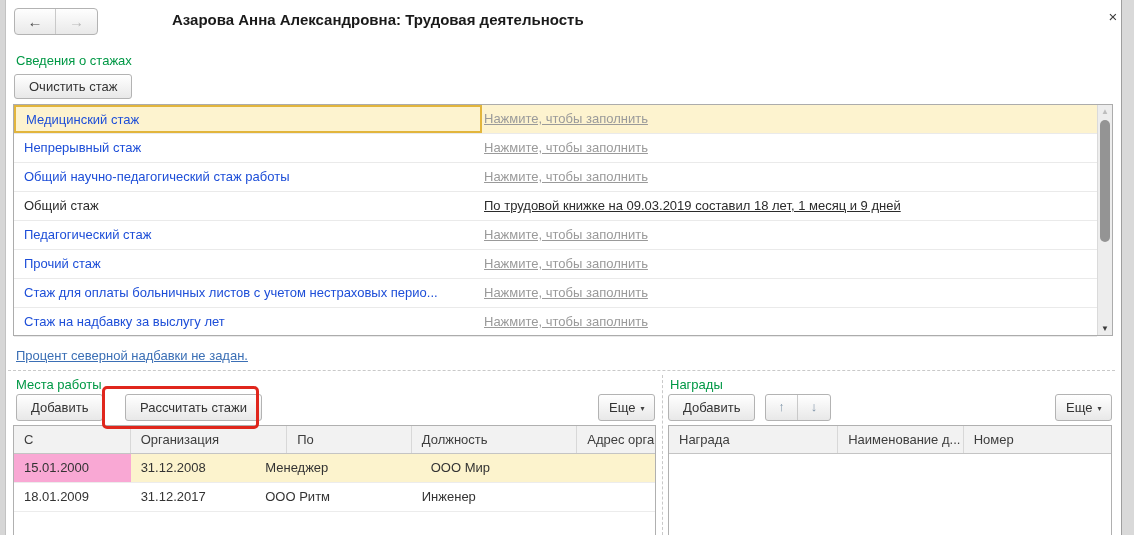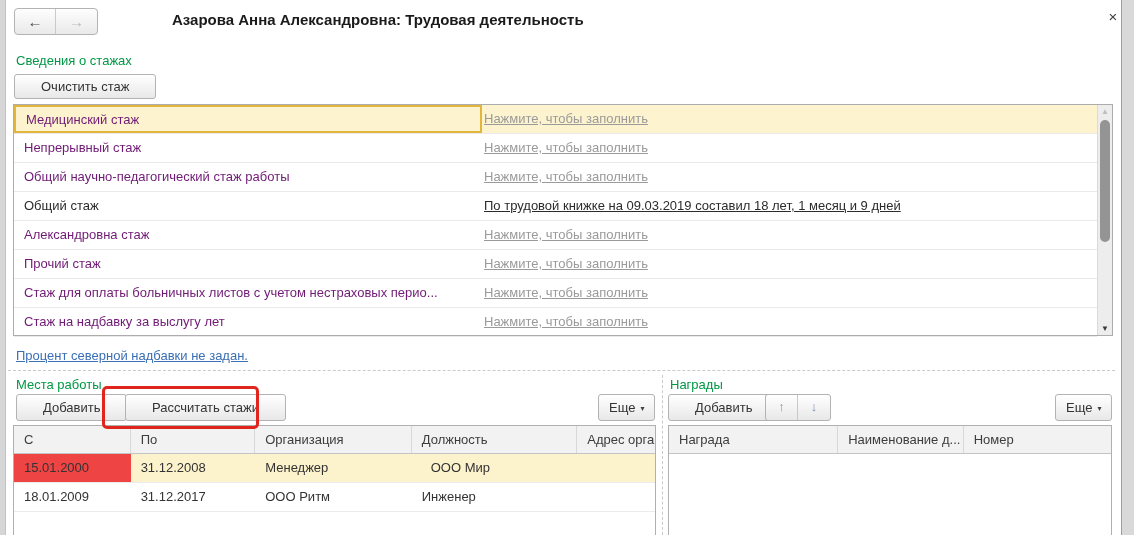--- a/index.html
+++ b/index.html
@@ -16,30 +16,30 @@
   .nav-group { position:absolute; left:14px; top:8px; display:flex; border:1px solid #b3b3b3; border-radius:4px; overflow:hidden; background:linear-gradient(#fefefe,#e9e9e9); }
   .nav-btn { width:41px; height:25px; display:flex; align-items:center; justify-content:center; font-size:15px; font-weight:bold; cursor:pointer; }
   .nav-btn.back { color:#4a4a4a; border-right:1px solid #c9c9c9; }
   .nav-btn.fwd { color:#b9b9b9; }
   .win-title { position:absolute; left:172px; top:11px; font-size:15px; font-weight:bold; color:#1a1a1a; }
   .close-x { position:absolute; left:1104px; top:8px; width:18px; height:18px; font-size:15px; color:#3c3c3c; text-align:center; line-height:18px; cursor:pointer; }
 
   .green-label { color:var(--accent-green,#009845); }
   .lbl { position:absolute; font-size:13px; }
 
-  .btn { position:absolute; height:25px; padding:0 26px; background:linear-gradient(#ffffff,#e8e8e8); border:1px solid #b3b3b3; border-radius:3px; color:#333; font-size:13px; line-height:23px; cursor:pointer; white-space:nowrap; }
+  .btn { position:absolute; height:25px; padding:0 14px; background:linear-gradient(#ffffff,#e8e8e8); border:1px solid #b3b3b3; border-radius:3px; color:#333; font-size:13px; line-height:23px; cursor:pointer; white-space:nowrap; }
   .btn-27 { height:27px; line-height:25px; }
   .dd-arrow { font-size:8px; color:#444; margin-left:5px; vertical-align:1px; }
 
   
   .stage-table { position:absolute; left:13px; top:104px; width:1100px; height:232px; border:1px solid #acacac; background:#fff; }
   .stage-body { position:absolute; left:0; top:0; right:15px; bottom:0; }
   .srow { display:flex; height:29px; border-bottom:1px solid #eaeaea; }
   .srow.sel { background:var(--selection-yellow,#fdf3cf); }
-  .slabel { width:468px; padding-left:10px; line-height:28px; color:#701a75; white-space:nowrap; overflow:hidden; }
+  .slabel { width:468px; padding-left:10px; line-height:28px; color:#1d4ed8; white-space:nowrap; overflow:hidden; }
   .srow.sel .slabel { border:2px solid var(--selection-border,#e2b53c); line-height:25px; }
   .slabel.dark { color:#2b2b2b; }
   .slink { flex:1; padding-left:2px; line-height:28px; overflow:hidden; white-space:nowrap; }
   .glink { color:#9a9a9a; text-decoration:underline; cursor:pointer; }
   .glink.dark { color:#2b2b2b; }
 
   
   .sbar { position:absolute; top:0; right:0; bottom:0; width:15px; background:#ededed; border-left:1px solid #dadada; }
   .sbar .up { position:absolute; top:2px; left:0; width:14px; text-align:center; font-size:8px; color:#bdbdbd; cursor:pointer; }
   .sbar .thumb { position:absolute; top:15px; left:2px; width:10px; height:122px; background:#949494; border-radius:6px; cursor:pointer; }
@@ -55,21 +55,21 @@
   
   .dtable { position:absolute; background:#fff; border:1px solid #b0b0b0; border-bottom:none; overflow:hidden; }
   .dtable.work { left:13px; top:425px; width:643px; height:110px; }
   .dtable.awards { left:668px; top:425px; width:444px; height:110px; }
   .thead { display:flex; height:28px; background:#f2f2f2; border-bottom:1px solid #c4c4c4; }
   .th { padding-left:10px; line-height:27px; color:#3d3d3d; border-right:1px solid #d8d8d8; white-space:nowrap; overflow:hidden; cursor:pointer; }
   .th:last-child { border-right:none; }
   .trow { display:flex; height:29px; border-bottom:1px solid #ececec; }
   .trow.yrow { background:#fcf3cd; }
   .td { padding-left:10px; line-height:28px; color:#333; white-space:nowrap; overflow:hidden; cursor:default; }
-  .td.cellsel { background:#ef4444; }
+  .td.cellsel { background:#f9a8d4; }
   .w-c0{width:117px}.w-c1{width:125px}.w-c2{width:157px}.w-c3{width:166px}.w-c4{width:78px}
   .a-c0{width:170px}.a-c1{width:126px}.a-c2{width:148px}
 
   
   .mini-group { position:absolute; left:765px; top:394px; display:flex; border:1px solid #b3b3b3; border-radius:3px; overflow:hidden; background:linear-gradient(#ffffff,#e8e8e8); }
   .mini-btn { width:32px; height:25px; text-align:center; line-height:24px; font-weight:bold; color:#7d93a8; cursor:pointer; }
   .mini-btn.first { border-right:1px solid #c9c9c9; }
 </style>
 </head>
 <body>
@@ -106,21 +106,21 @@
       </div>
       <div class="srow">
         <div class="slabel">Общий научно-педагогический стаж работы</div>
         <div class="slink"><span class="glink">Нажмите, чтобы заполнить</span></div>
       </div>
       <div class="srow">
         <div class="slabel dark">Общий стаж</div>
         <div class="slink"><span class="glink dark">По трудовой книжке на 09.03.2019 составил 18 лет, 1 месяц и 9 дней</span></div>
       </div>
       <div class="srow">
-        <div class="slabel">Александровна стаж</div>
+        <div class="slabel">Педагогический стаж</div>
         <div class="slink"><span class="glink">Нажмите, чтобы заполнить</span></div>
       </div>
       <div class="srow">
         <div class="slabel">Прочий стаж</div>
         <div class="slink"><span class="glink">Нажмите, чтобы заполнить</span></div>
       </div>
       <div class="srow">
         <div class="slabel">Стаж для оплаты больничных листов с учетом нестраховых перио...</div>
         <div class="slink"><span class="glink">Нажмите, чтобы заполнить</span></div>
       </div>
@@ -142,22 +142,22 @@
 
   <div class="lbl green-label" style="left:16px; top:377px;">Места работы</div>
   <button class="btn btn-27" style="left:16px; top:394px;">Добавить</button>
   <button class="btn btn-27" style="left:125px; top:394px;">Рассчитать стажи</button>
   <button class="btn btn-27" style="left:598px; top:394px; padding:0 10px;"><span>Еще</span><span class="dd-arrow">▾</span></button>
   <div class="red-box"></div>
 
   <div class="dtable work">
     <div class="thead">
       <div class="th w-c0">С</div>
+      <div class="th w-c2">Организация</div>
       <div class="th w-c1">По</div>
-      <div class="th w-c2">Организация</div>
       <div class="th w-c3">Должность</div>
       <div class="th w-c4">Адрес орган</div>
     </div>
     <div class="trow yrow">
       <div class="td w-c0 cellsel">15.01.2000</div>
       <div class="td w-c1">31.12.2008</div>
       <div class="td w-c3">Менеджер</div>
       <div class="td w-c2">ООО Мир</div>
       <div class="td w-c4"></div>
     </div>

